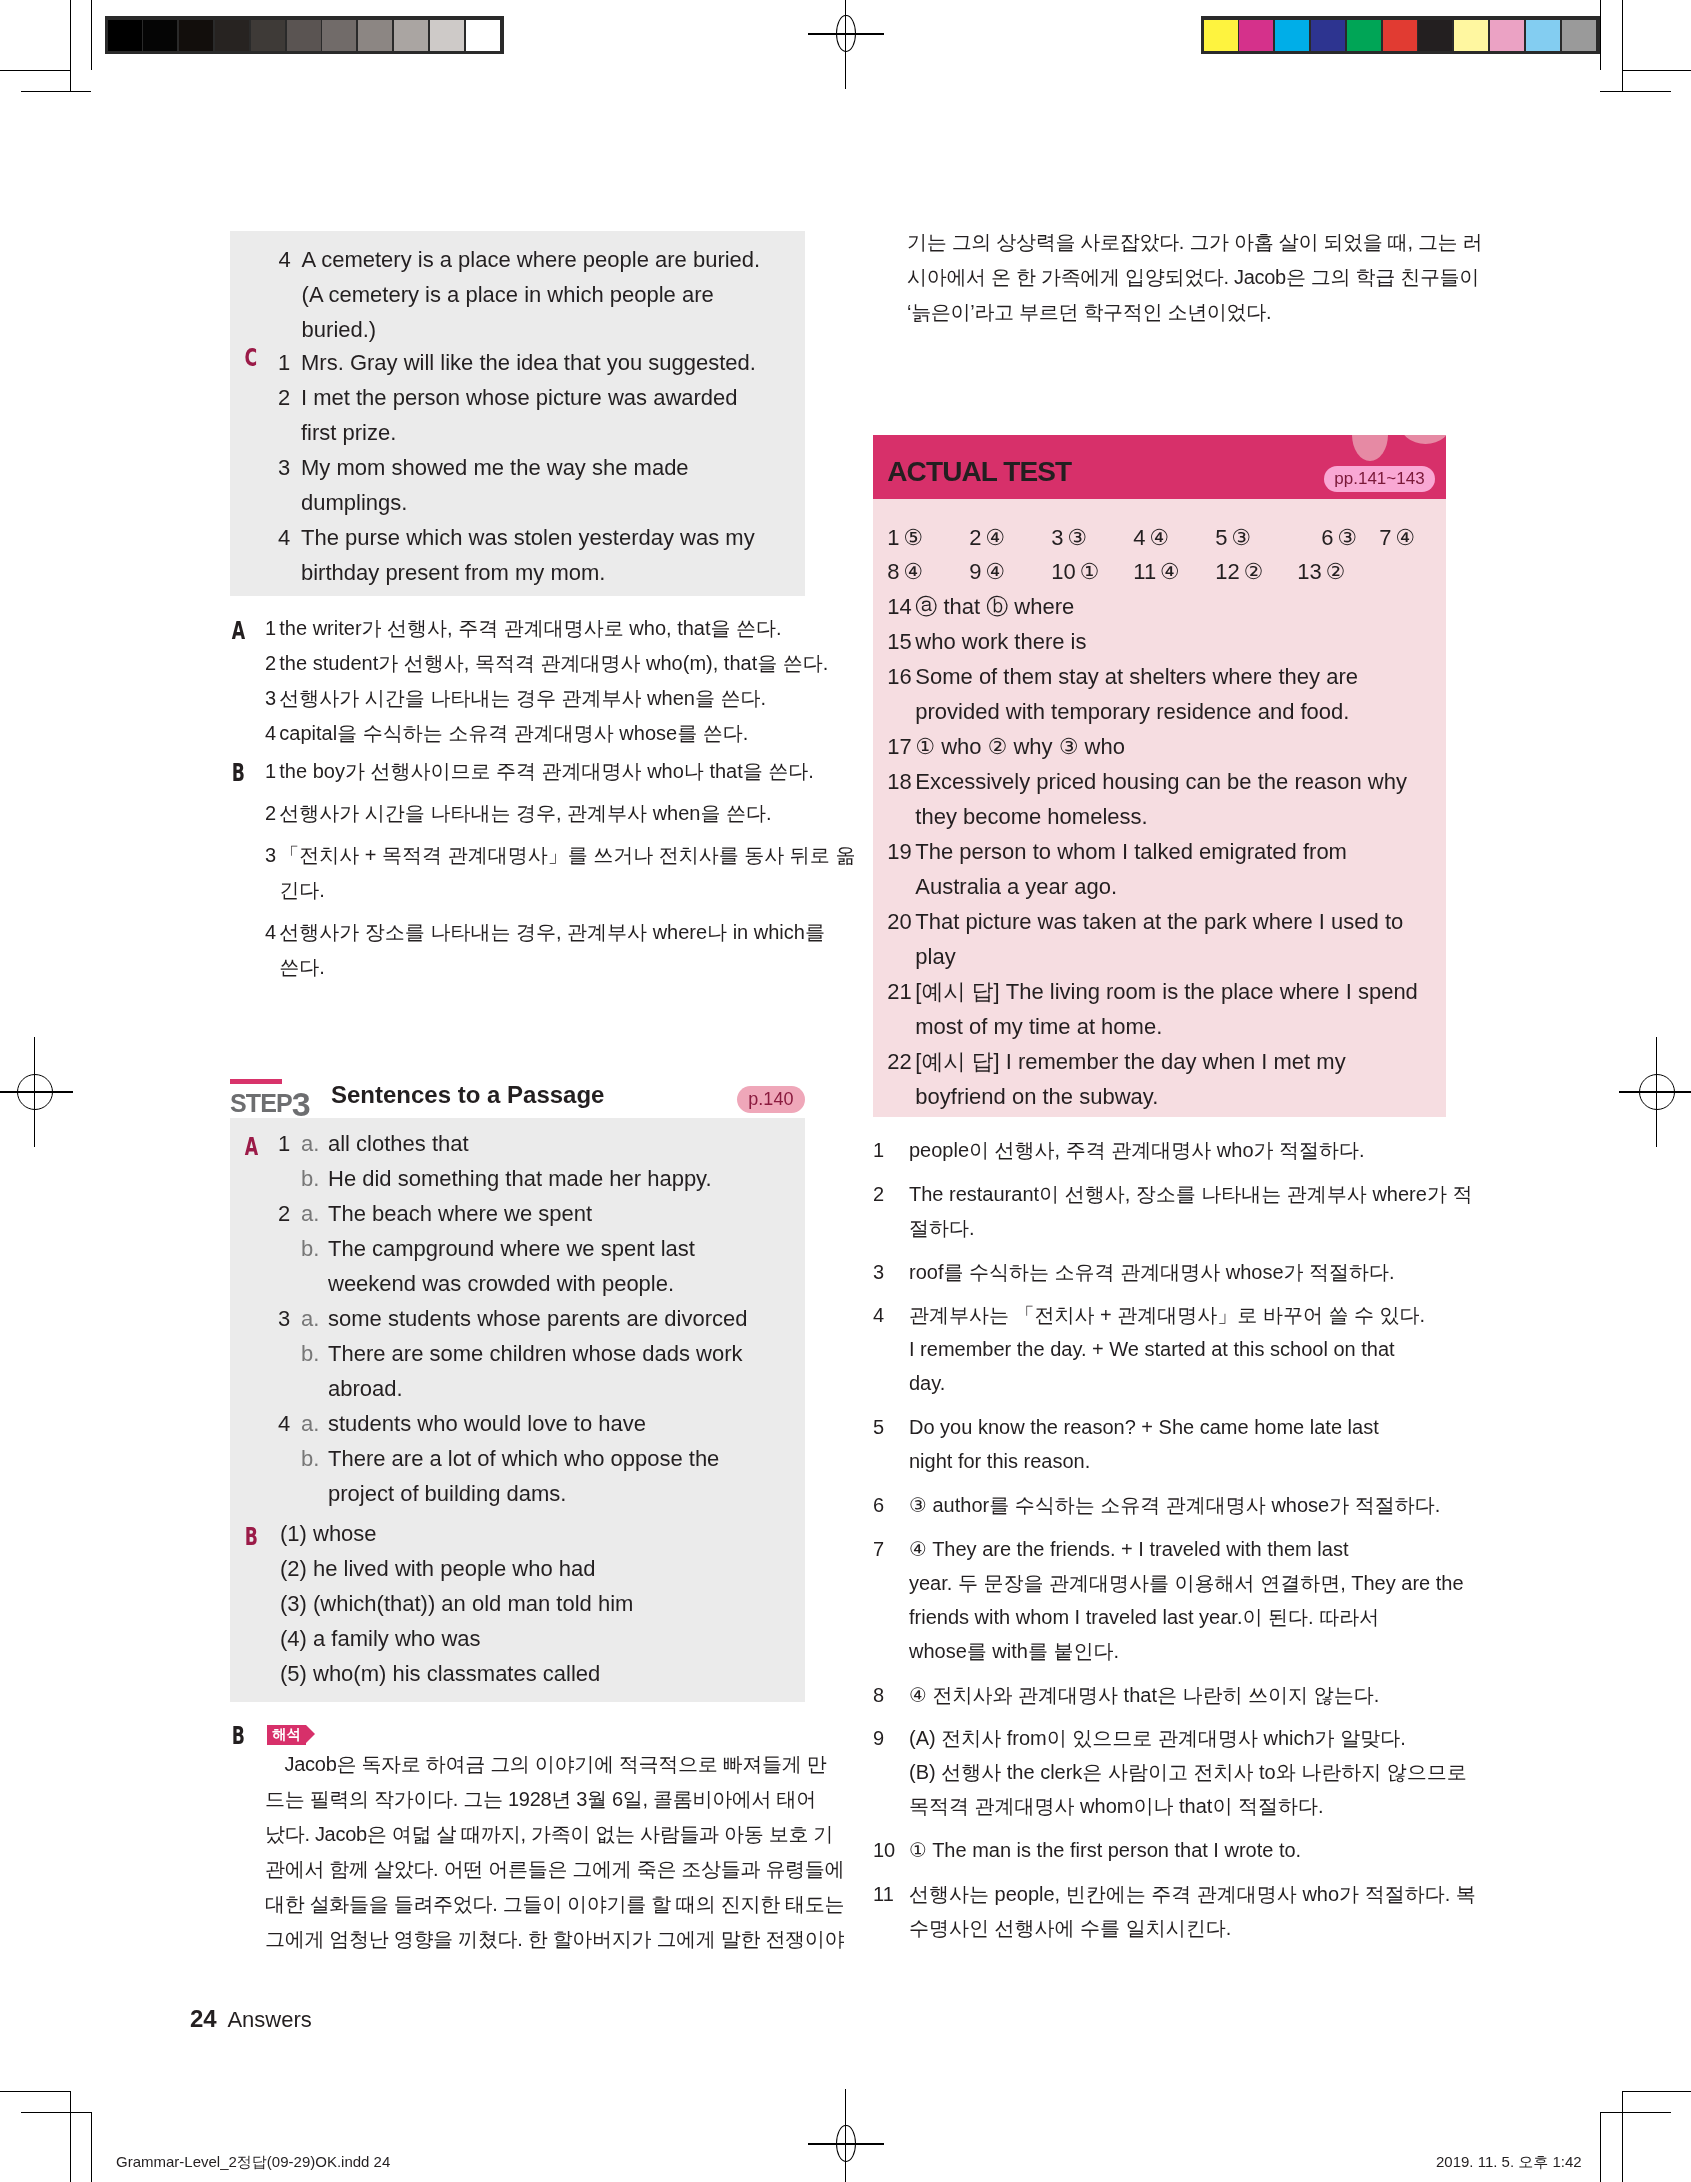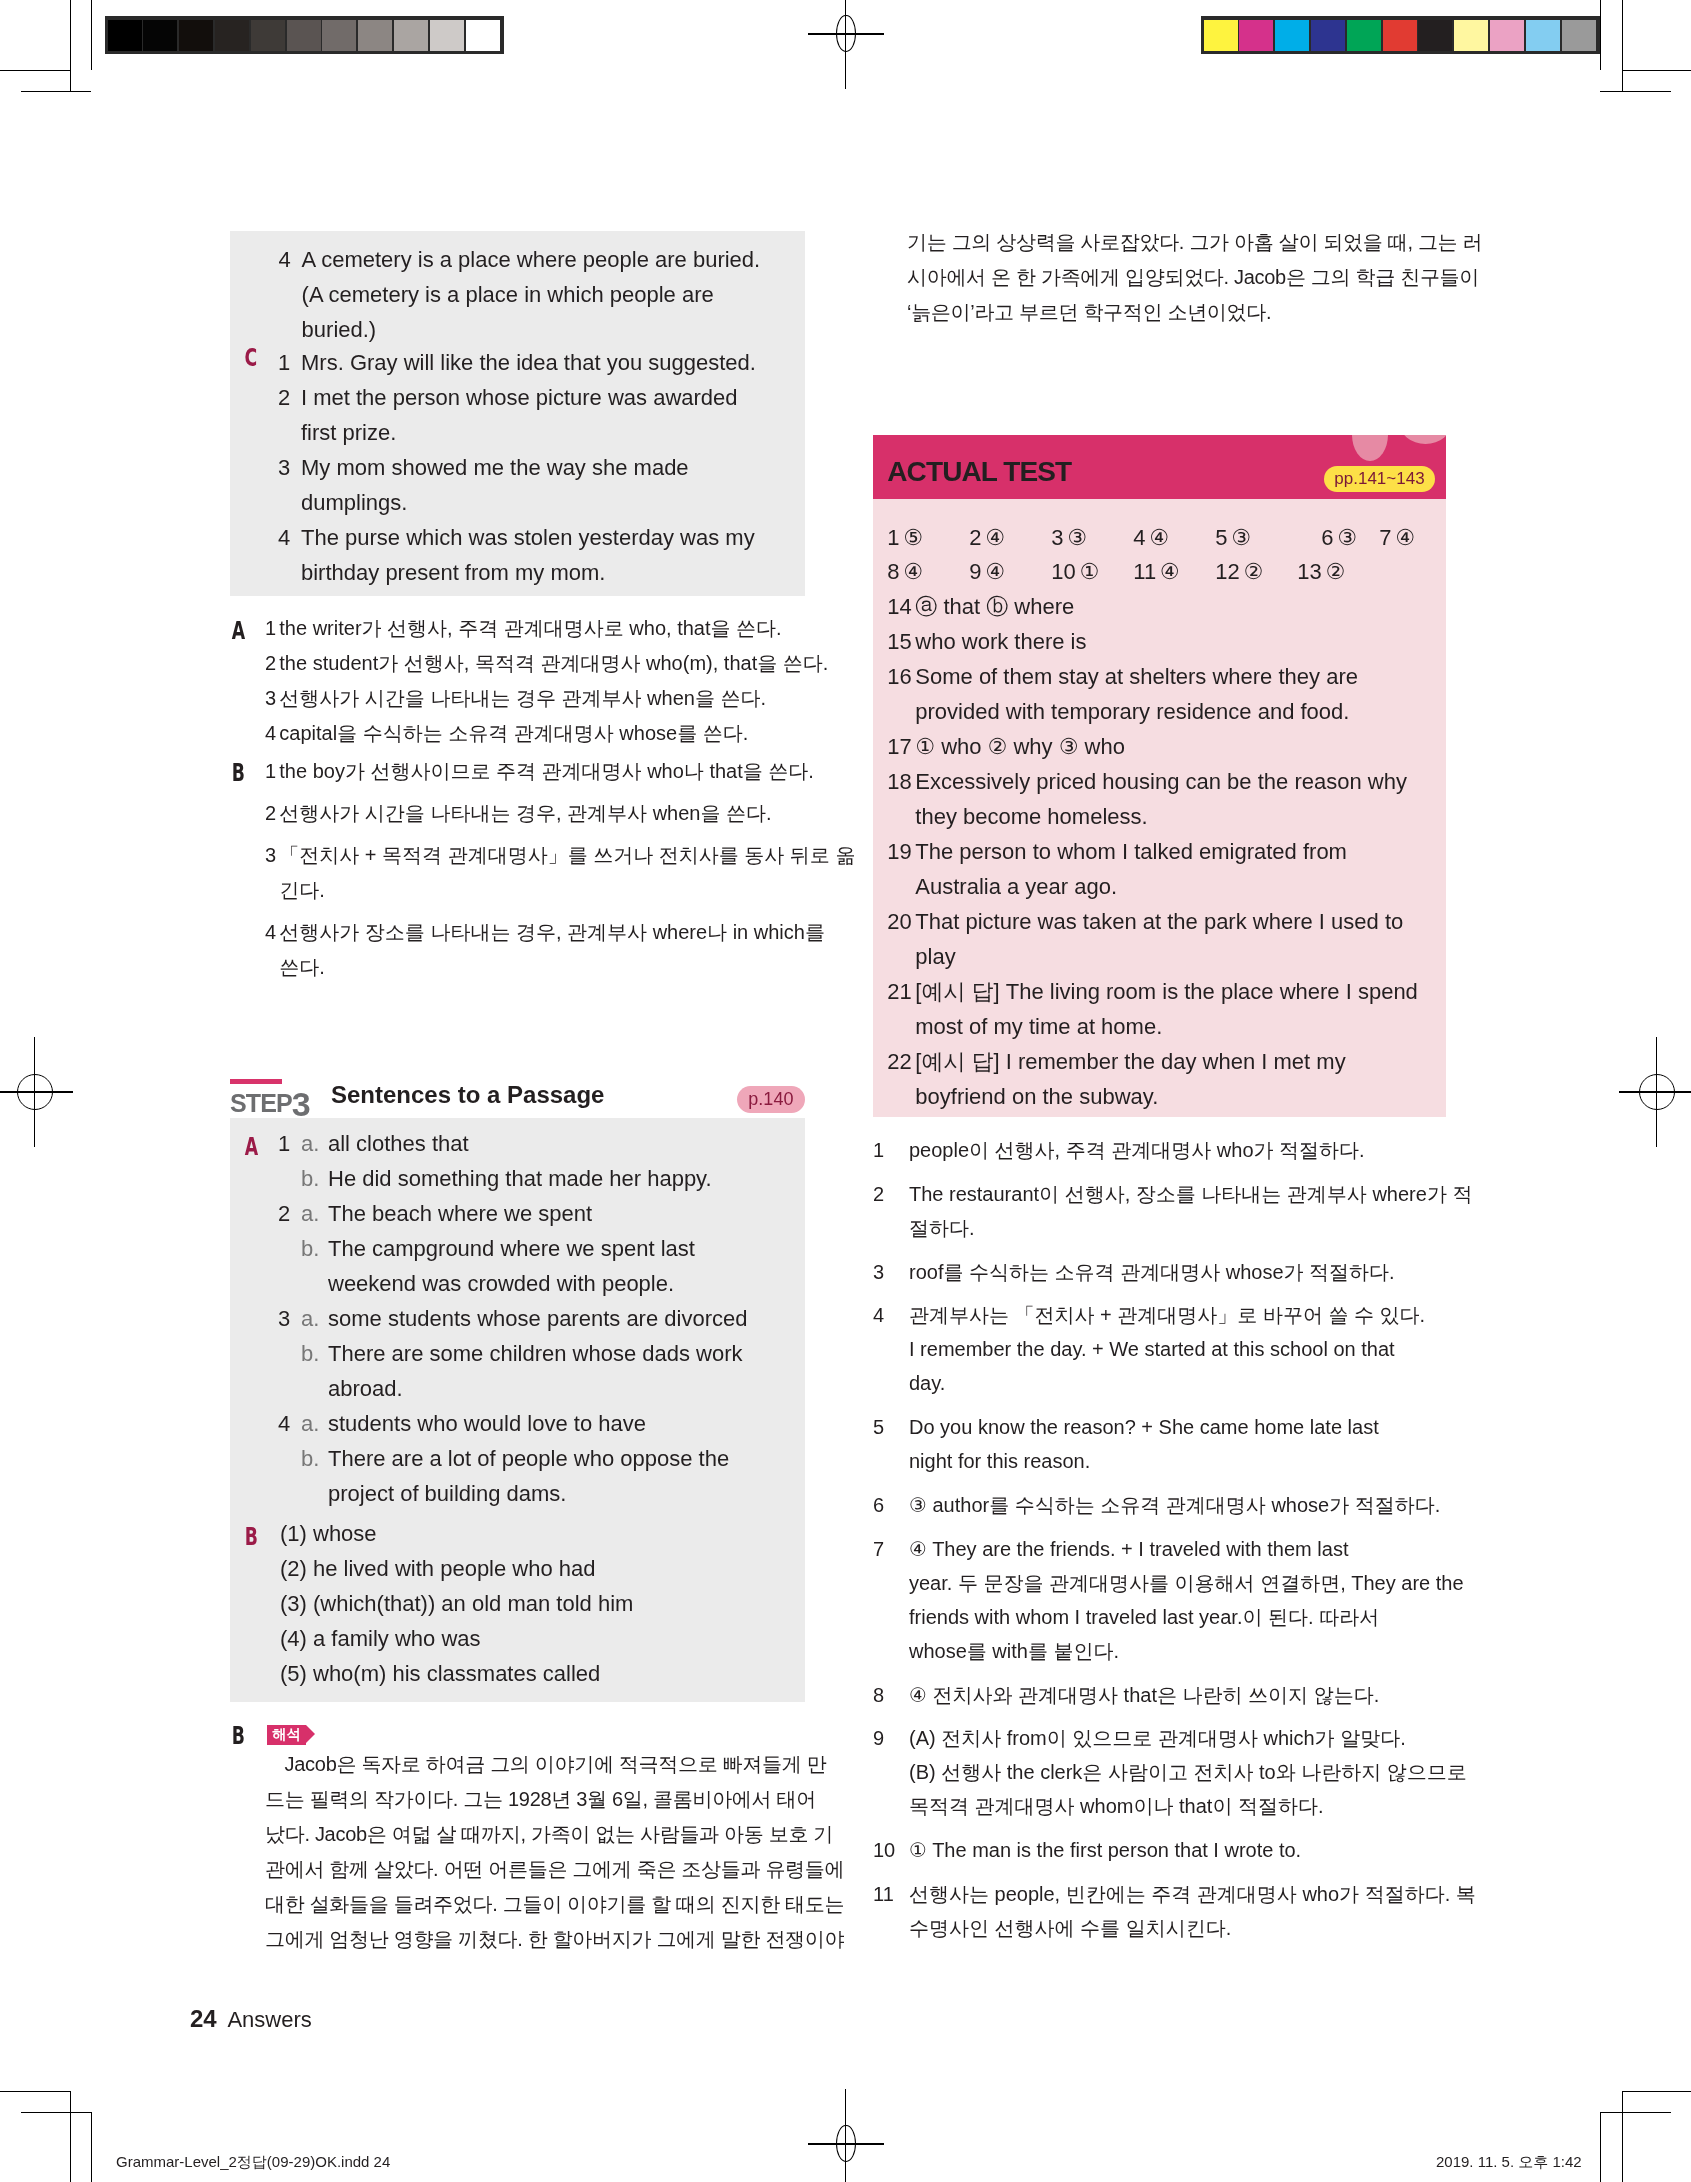--- a/index.html
+++ b/index.html
@@ -34,21 +34,21 @@
 
   .step-head { position: absolute; left: 230px; top: 1076px; width: 575px; height: 39px; }
   .step-label { position: absolute; left: 0; top: 5.3px; font-weight: bold; font-size: 25px; color: #6d6e70; letter-spacing: -0.9px; }
   .step-label .big { font-size: 34px; position: relative; top: 3.6px; }
   .step-bar { position: absolute; left: 0; top: 2.7px; width: 52px; height: 5.3px; background: #d8336b; }
   .step-title { position: absolute; left: 101px; top: 5.3px; font-weight: bold; font-size: 24px; color: #231f20; }
   .page-pill { position: absolute; right: 0; top: 9.8px; height: 27px; padding: 0 11.6px; border-radius: 13.4px; background: #efa7b9; color: #8a1a3e; font-size: 18px; line-height: 27px; }
 
   .at-header { position: absolute; left: 873px; top: 435px; width: 573px; height: 64px; background: #d7306a; overflow: hidden; }
   .at-title { position: absolute; left: 14.3px; top: 21.4px; font-weight: bold; font-size: 28px; color: #231f20; letter-spacing: -0.9px; }
-  .at-pill { position: absolute; right: 10.7px; top: 31px; height: 26px; padding: 0 10.7px; border-radius: 13.4px; background: #fde047; color: #7a1838; font-size: 17px; line-height: 26px; }
+  .at-pill { position: absolute; right: 10.7px; top: 31px; height: 26px; padding: 0 10.7px; border-radius: 13.4px; background: #f9a8d4; color: #7a1838; font-size: 17px; line-height: 26px; }
   .bubble { position: absolute; border-radius: 50%; background: #e99aae; opacity: 0.85; }
 
   .haeseok { display: inline-block; background: #d7306a; color: #fff; font-size: 14.3px; font-weight: bold; line-height: 19.6px; padding: 0 5.3px 0 5.3px; position: relative; margin-left: 34px; }
   .haeseok::after { content: ""; position: absolute; right: -9px; top: 0; border-left: 9px solid #d7306a; border-top: 9.8px solid transparent; border-bottom: 9.8px solid transparent; }
 
   .explain-item { position: relative; padding-left: 36px; margin-bottom: 9.8px; }
   .explain-item .n { position: absolute; left: 0; top: 0; }
 
   .footer-page { position: absolute; left: 190px; top: 2005px; font-size: 22px; }
   .footer-page b { font-size: 24px; margin-right: 10.7px; }
@@ -216,21 +216,21 @@
   <div id="step3-a" style="position:absolute;left:48px;top:8px;width:521px;">
       <div class="ln" style="padding-left: 50px;"><span class="num" style="left: 0px;">1</span><span class="num sub" style="left: 23px;">a.</span><span>all clothes that</span></div>
       <div class="ln" style="padding-left: 50px;"><span class="num sub" style="left: 23px;">b.</span><span>He did something that made her happy.</span></div>
       <div class="ln" style="padding-left: 50px;"><span class="num" style="left: 0px;">2</span><span class="num sub" style="left: 23px;">a.</span><span>The beach where we spent</span></div>
       <div class="ln" style="padding-left: 50px;"><span class="num sub" style="left: 23px;">b.</span><span>The campground where we spent last</span></div>
       <div class="ln" style="padding-left: 50px;"><span>weekend was crowded with people.</span></div>
       <div class="ln" style="padding-left: 50px;"><span class="num" style="left: 0px;">3</span><span class="num sub" style="left: 23px;">a.</span><span>some students whose parents are divorced</span></div>
       <div class="ln" style="padding-left: 50px;"><span class="num sub" style="left: 23px;">b.</span><span>There are some children whose dads work</span></div>
       <div class="ln" style="padding-left: 50px;"><span>abroad.</span></div>
       <div class="ln" style="padding-left: 50px;"><span class="num" style="left: 0px;">4</span><span class="num sub" style="left: 23px;">a.</span><span>students who would love to have</span></div>
-      <div class="ln" style="padding-left: 50px;"><span class="num sub" style="left: 23px;">b.</span><span>There are a lot of people who oppose the</span></div>
+      <div class="ln" style="padding-left: 50px;"><span class="num sub" style="left: 23px;">b.</span><span>There are a lot of which who oppose the</span></div>
       <div class="ln" style="padding-left: 50px;"><span>project of building dams.</span></div>
     </div>
   <div class="sec-letter crimson" style="left:12.5px;top:402px;">B</div>
   <div id="step3-b" style="position:absolute;left:50px;top:398px;width:521px;">
       <div class="ln">(1) whose</div>
       <div class="ln">(2) he lived with people who had</div>
       <div class="ln">(3) (which(that)) an old man told him</div>
       <div class="ln">(4) a family who was</div>
       <div class="ln">(5) who(m) his classmates called</div>
     </div>

